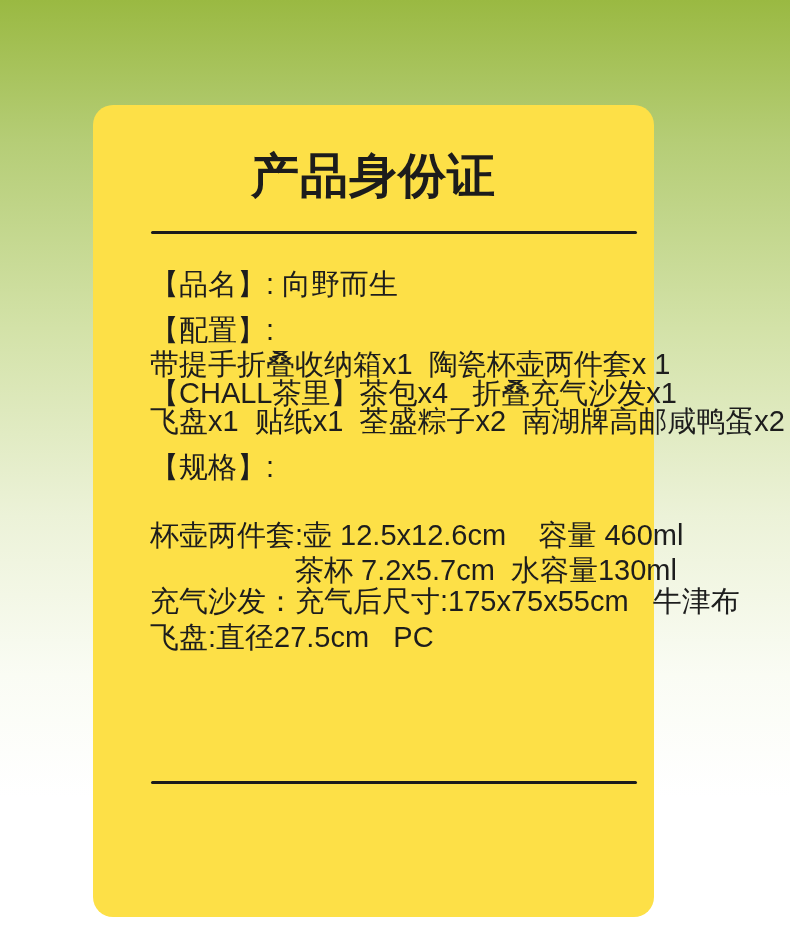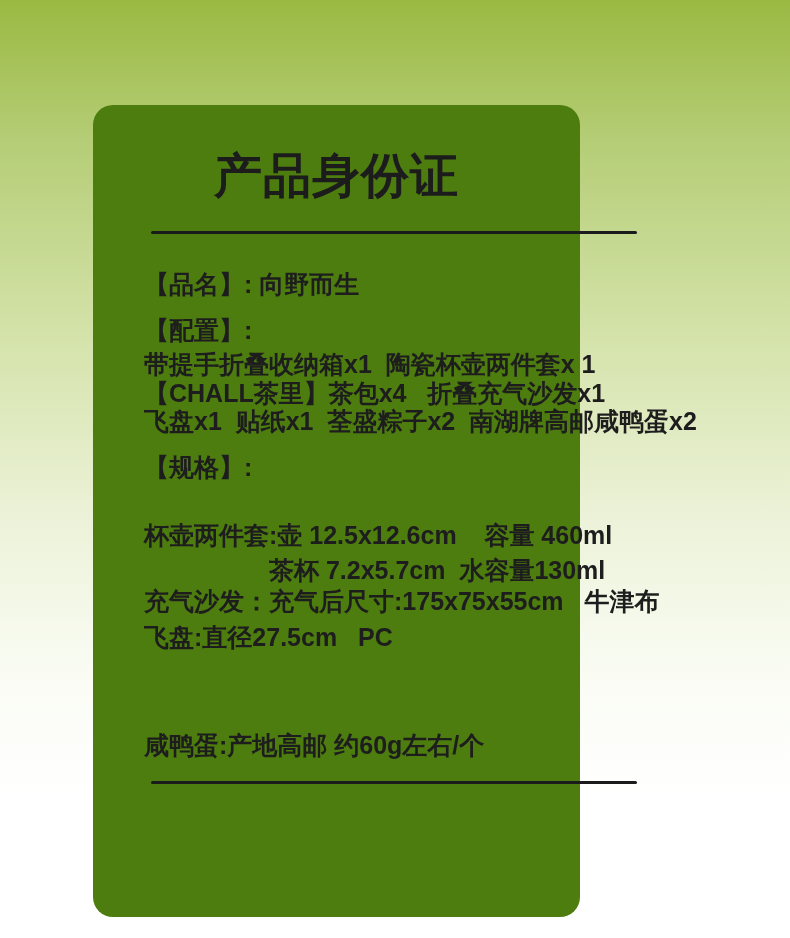--- a/index.html
+++ b/index.html
@@ -18,23 +18,23 @@
       #ecf2d8 55%,
       #fafcf4 72%,
       #ffffff 85%,
       #ffffff 100%);
     font-family: "Liberation Sans", sans-serif;
   }
   .card {
     position: absolute;
     left: 93px;
     top: 105px;
-    width: 487px;
+    width: 561px;
     height: 812px;
-    background: #4d7c0f;
+    background: #fde047;
     border-radius: 20px;
   }
   .title {
     position: absolute;
     top: 44px;
     left: 0;
     width: 100%;
     margin: 0;
     text-align: center;
     font-size: 48px;
@@ -49,24 +49,24 @@
     left: 58px;
     width: 486px;
     height: 3px;
     background: #1b1b1b;
     border-radius: 2px;
   }
   .divider-top { top: 126px; }
   .divider-bottom { top: 676px; }
   .line {
     position: absolute;
-    left: 51px;
-    font-size: 25px;
+    left: 57px;
+    font-size: 29px;
     line-height: 27px;
-    font-weight: 700;
+    font-weight: 400;
     color: #1d1d1d;
     white-space: pre;
   }
   .line-name        { top: 166px; }
   .line-cfg-header  { top: 212px; }
   .line-cfg-0       { top: 246px; }
   .line-cfg-1       { top: 275px; }
   .line-cfg-2       { top: 303px; }
   .line-spec-header { top: 349px; }
   .line-spec-0      { top: 381px; }
@@ -104,18 +104,17 @@
     <div class="line line-spec-1">杯壶两件套:壶 12.5x12.6cm    容量 460ml</div>
 
     <div class="line line-spec-2">　　　　　茶杯 7.2x5.7cm  水容量130ml</div>
 
     <div class="line line-spec-3">充气沙发：充气后尺寸:175x75x55cm   牛津布</div>
 
     <div class="line line-spec-4">飞盘:直径27.5cm   PC</div>
 
 
 
-    <div class="line line-spec-7">咸鸭蛋:产地高邮 约60g左右/个</div>
 
     <div class="divider divider-bottom"></div>
 
   </div>
 </div>
 
 </body></html>

